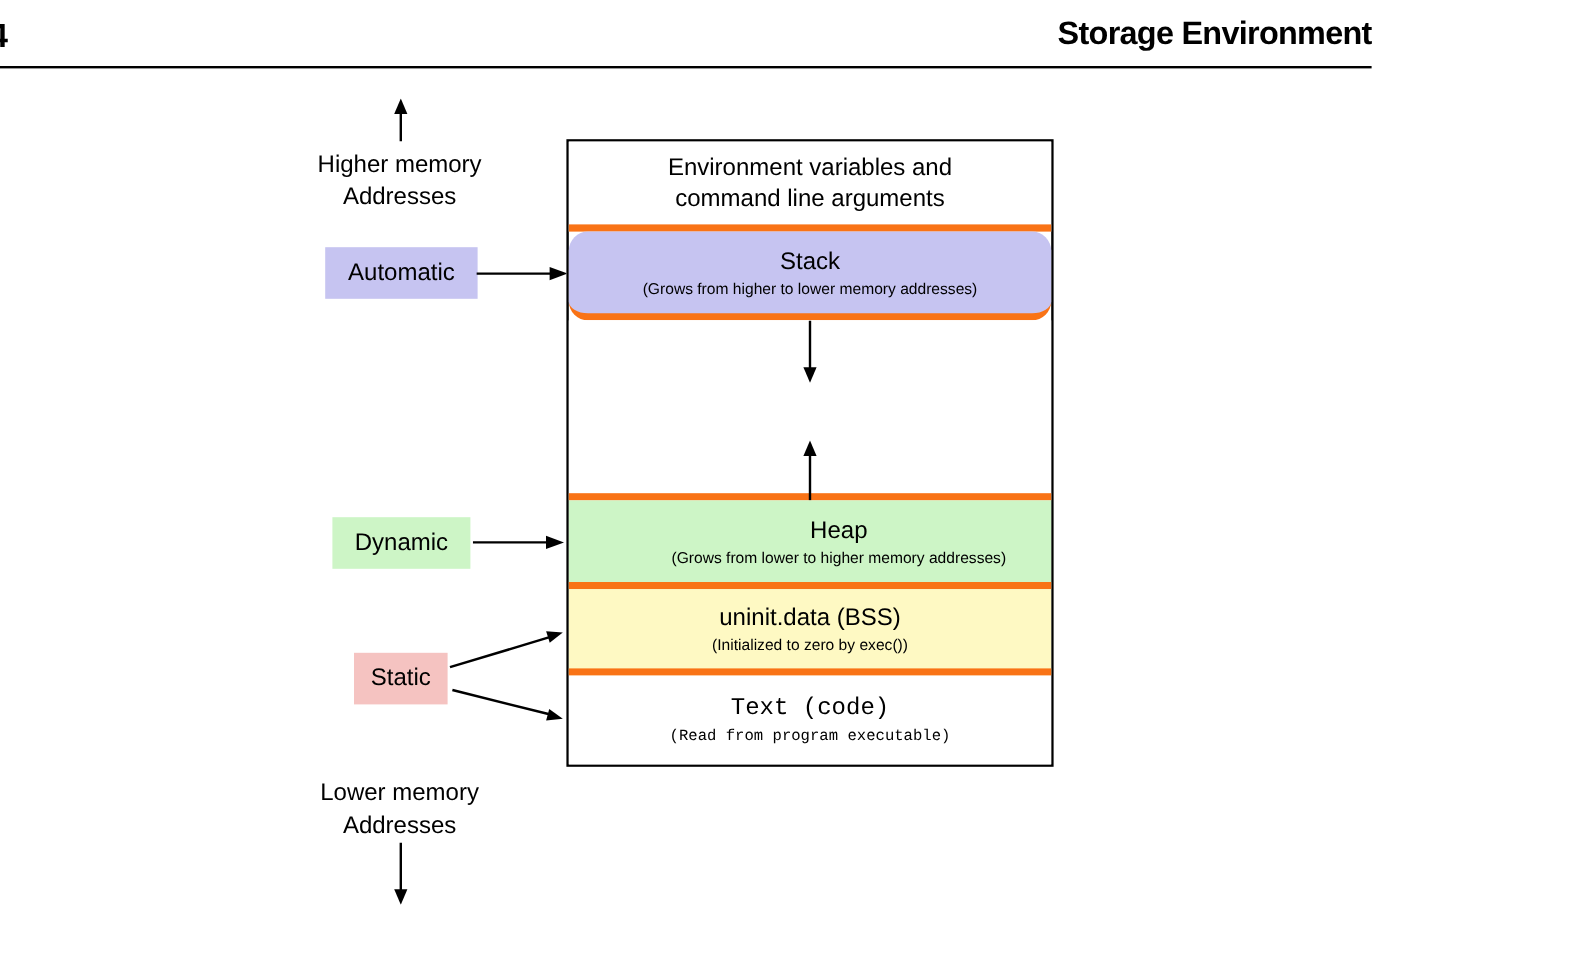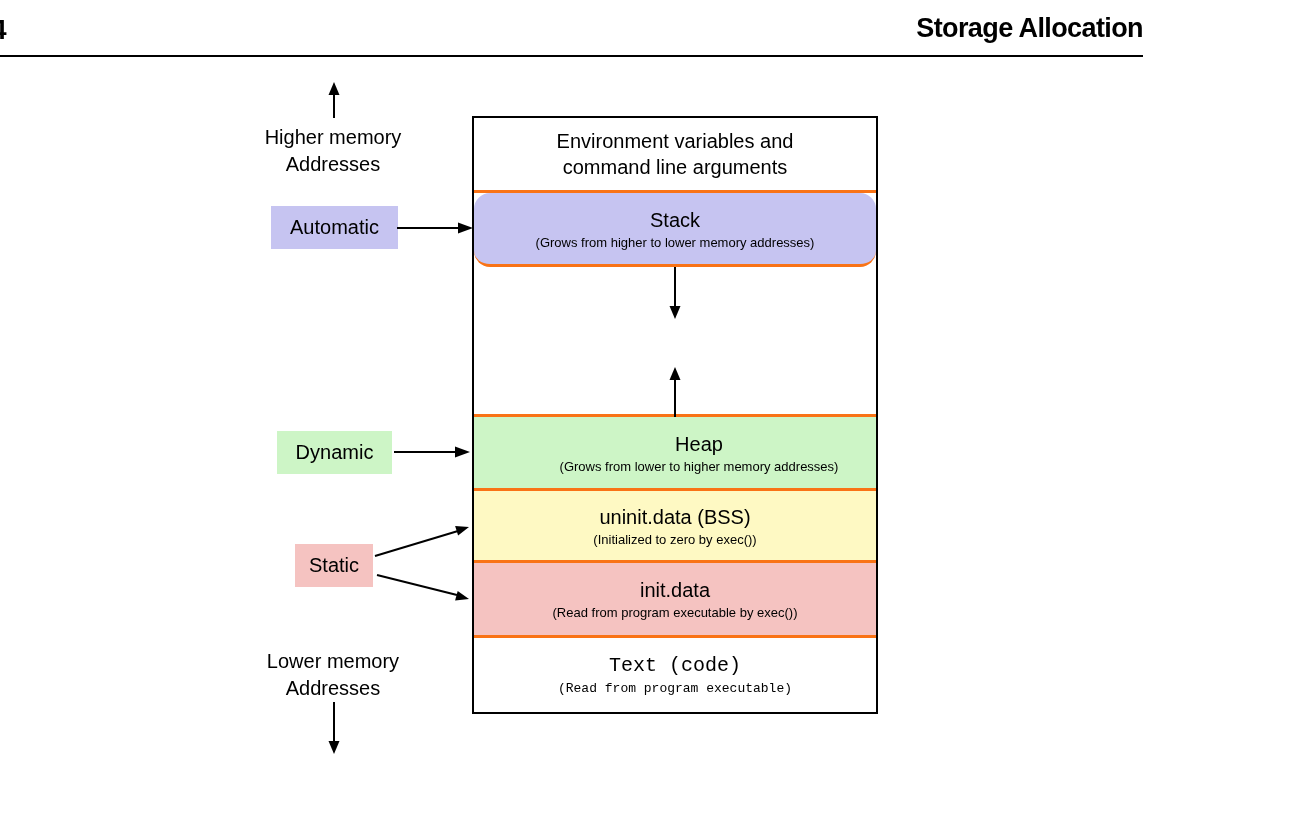--- a/index.html
+++ b/index.html
@@ -83,21 +83,21 @@
     left: 472px;
     top: 116px;
     width: 406px;
     border: 2px solid #000000;
     box-sizing: border-box;
     background: #ffffff;
   }
   .segment {
     position: relative;
     box-sizing: border-box;
-    border-bottom: 3px solid #f97316;
+    border-bottom: 6px solid #f97316;
     display: flex;
     flex-direction: column;
     align-items: center;
     justify-content: center;
     text-align: center;
   }
   .segment:last-child { border-bottom: none; }
   .seg-title {
     font-size: 20px;
     line-height: 26px;
@@ -116,21 +116,21 @@
   .seg-init { height: 75px; }
   .seg-txt  { height: 74px; }
   .gap-arrows { position: absolute; left: 0; top: 0; }
 </style>
 </head>
 <body>
 
 <div id="page">
 
   <div class="page-number">4</div>
-  <div class="page-title">Storage Allocation</div>
+  <div class="page-title">Storage Environment</div>
   <div class="header-rule"></div>
 
   <svg class="arrow-svg up-arrow" width="16" height="36">
     <line x1="8" y1="36" x2="8" y2="11"></line>
     <polygon points="8,0 2.5,13 13.5,13"></polygon>
   </svg>
   <div class="direction-label higher">Higher memory
 Addresses</div>
 
   <div class="class-label automatic" style="background-color: rgb(198, 196, 241);">Automatic</div>
@@ -192,24 +192,20 @@
     <div class="segment seg-heap" style="background-color: rgb(205, 245, 198);">
       <div class="seg-title">Heap</div>
       <div class="seg-sub">(Grows from lower to higher memory addresses)</div>
     </div>
 
     <div class="segment seg-bss" style="background-color: #fef9c3;">
       <div class="seg-title">uninit.data (BSS)</div>
       <div class="seg-sub">(Initialized to zero by exec())</div>
     </div>
 
-    <div class="segment seg-init" style="background-color: rgb(245, 195, 193);">
-      <div class="seg-title">init.data</div>
-      <div class="seg-sub">(Read from program executable by exec())</div>
-    </div>
 
     <div class="segment seg-txt" style="background-color: rgb(255, 255, 255); font-family: Liberation Mono, monospace;">
       <div class="seg-title">Text (code)</div>
       <div class="seg-sub">(Read from program executable)</div>
     </div>
 
   </div>
 </div>
 
 </body></html>

